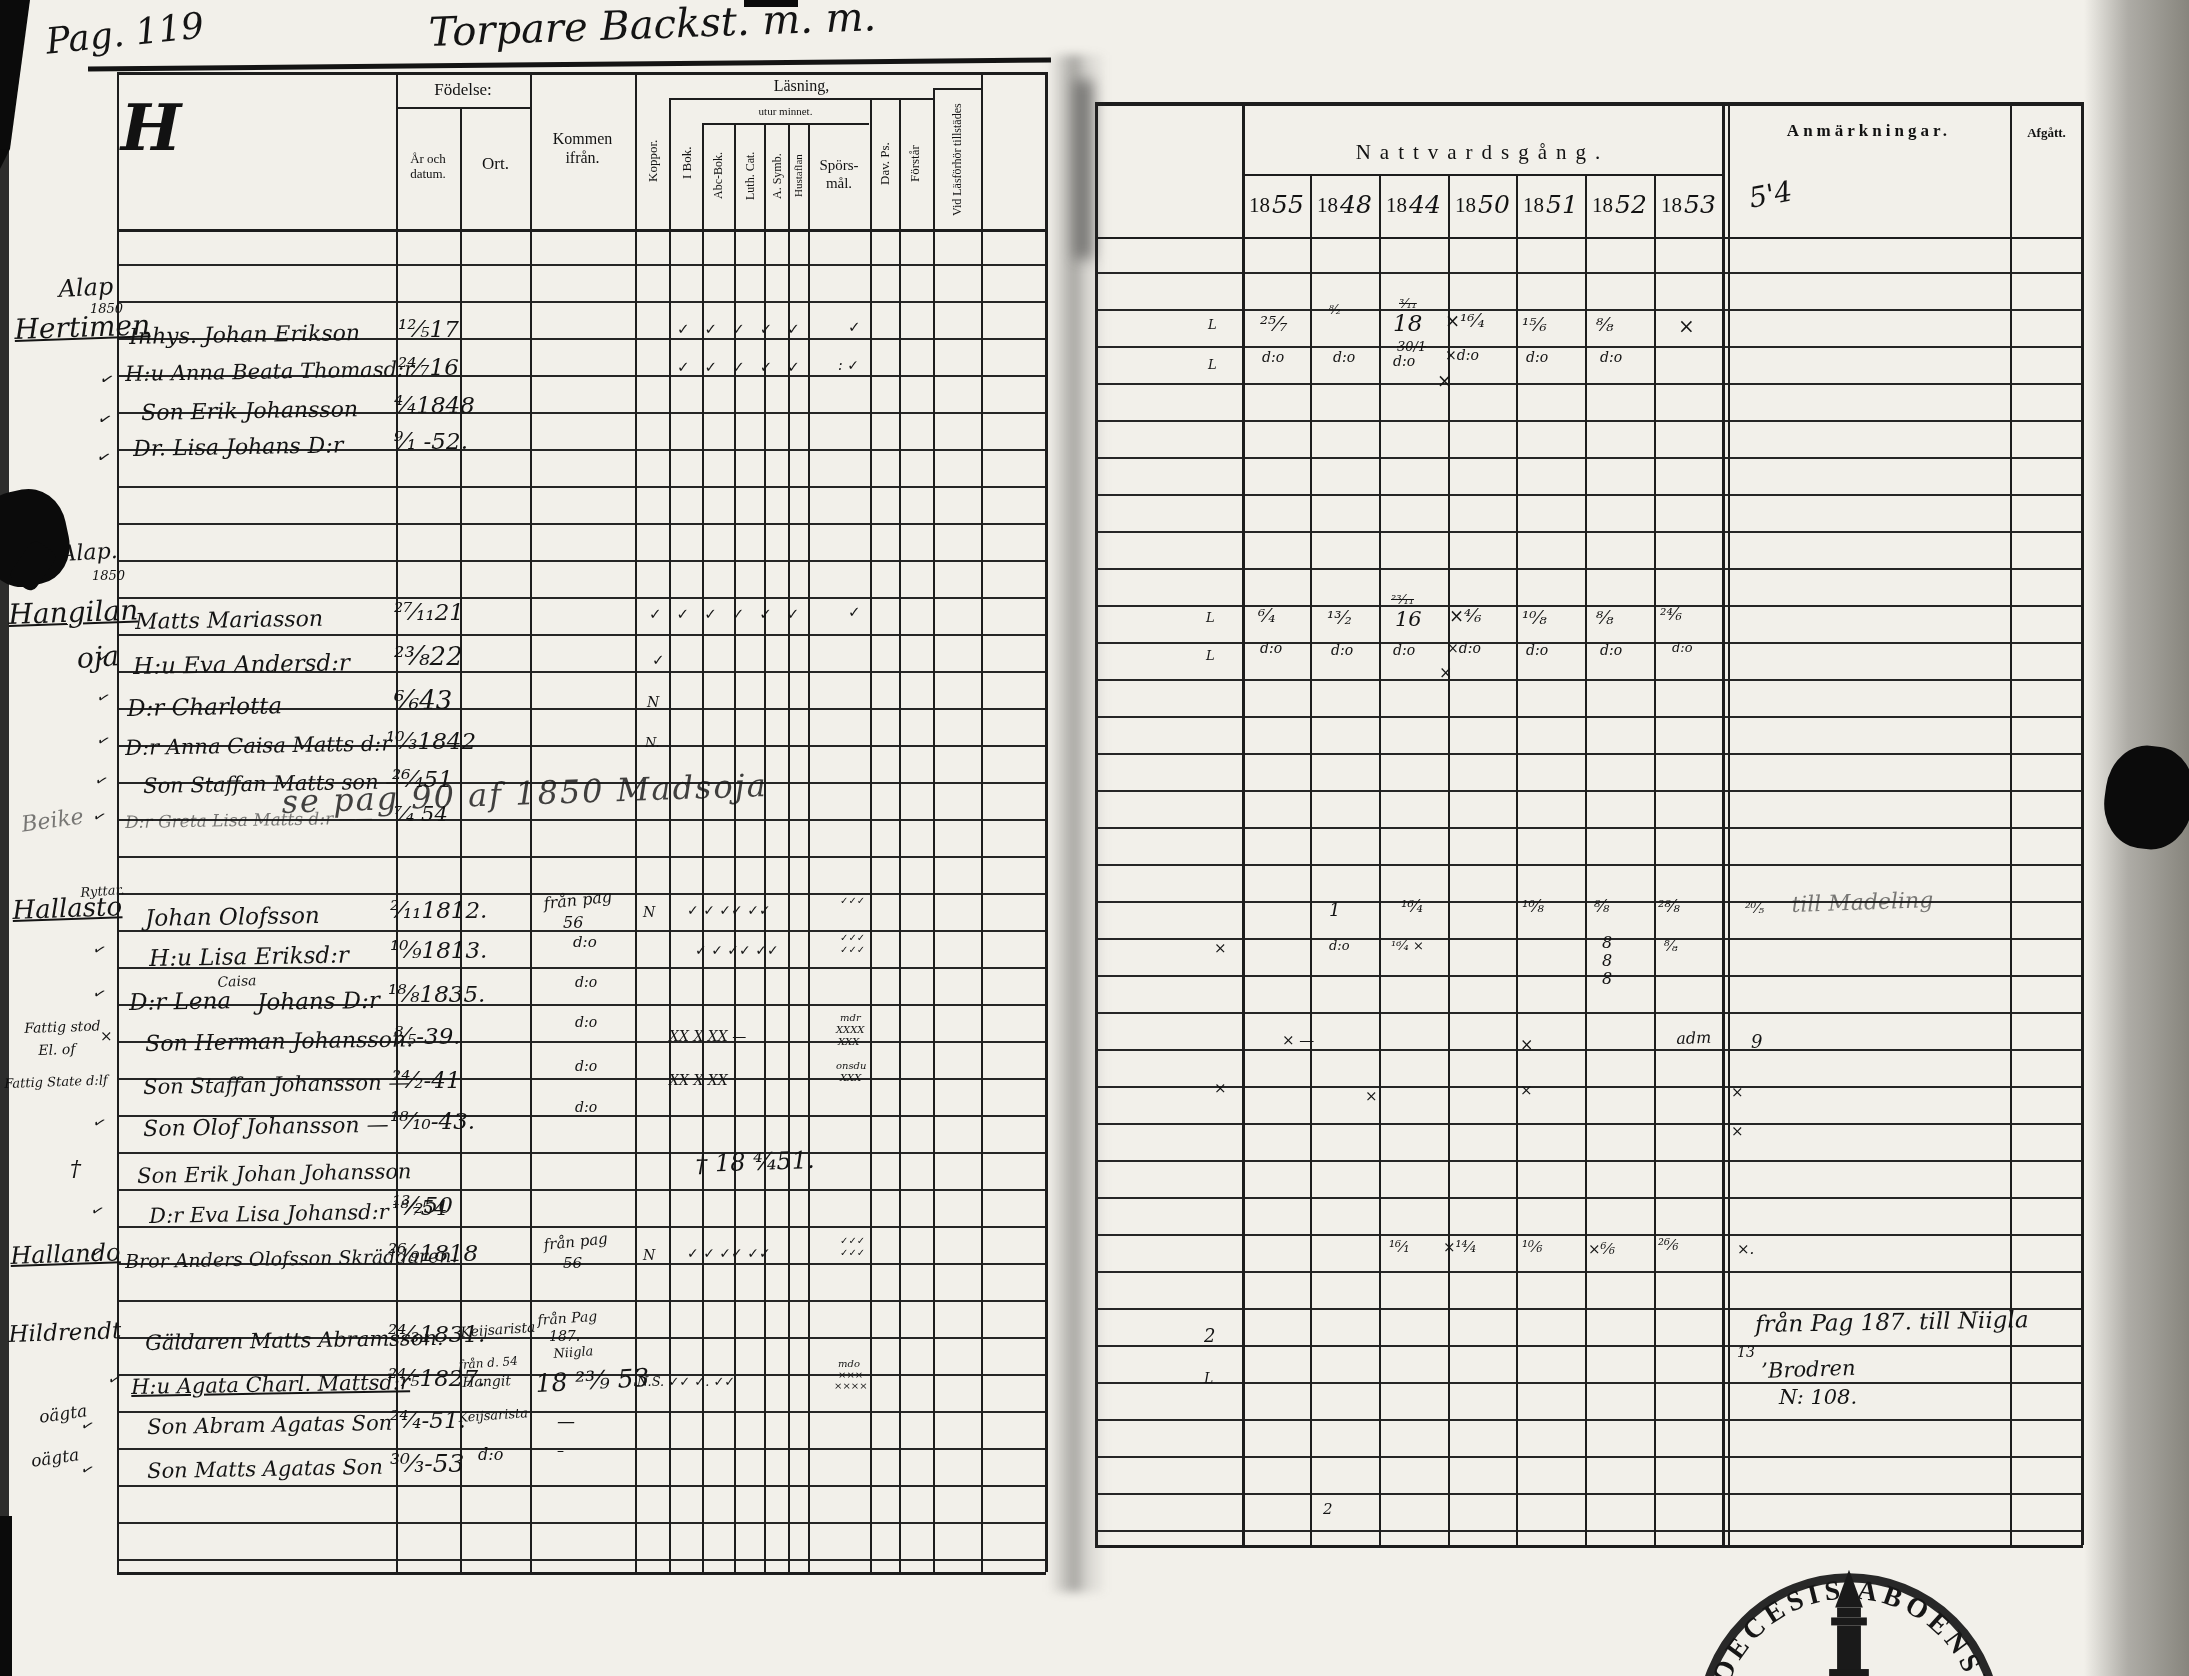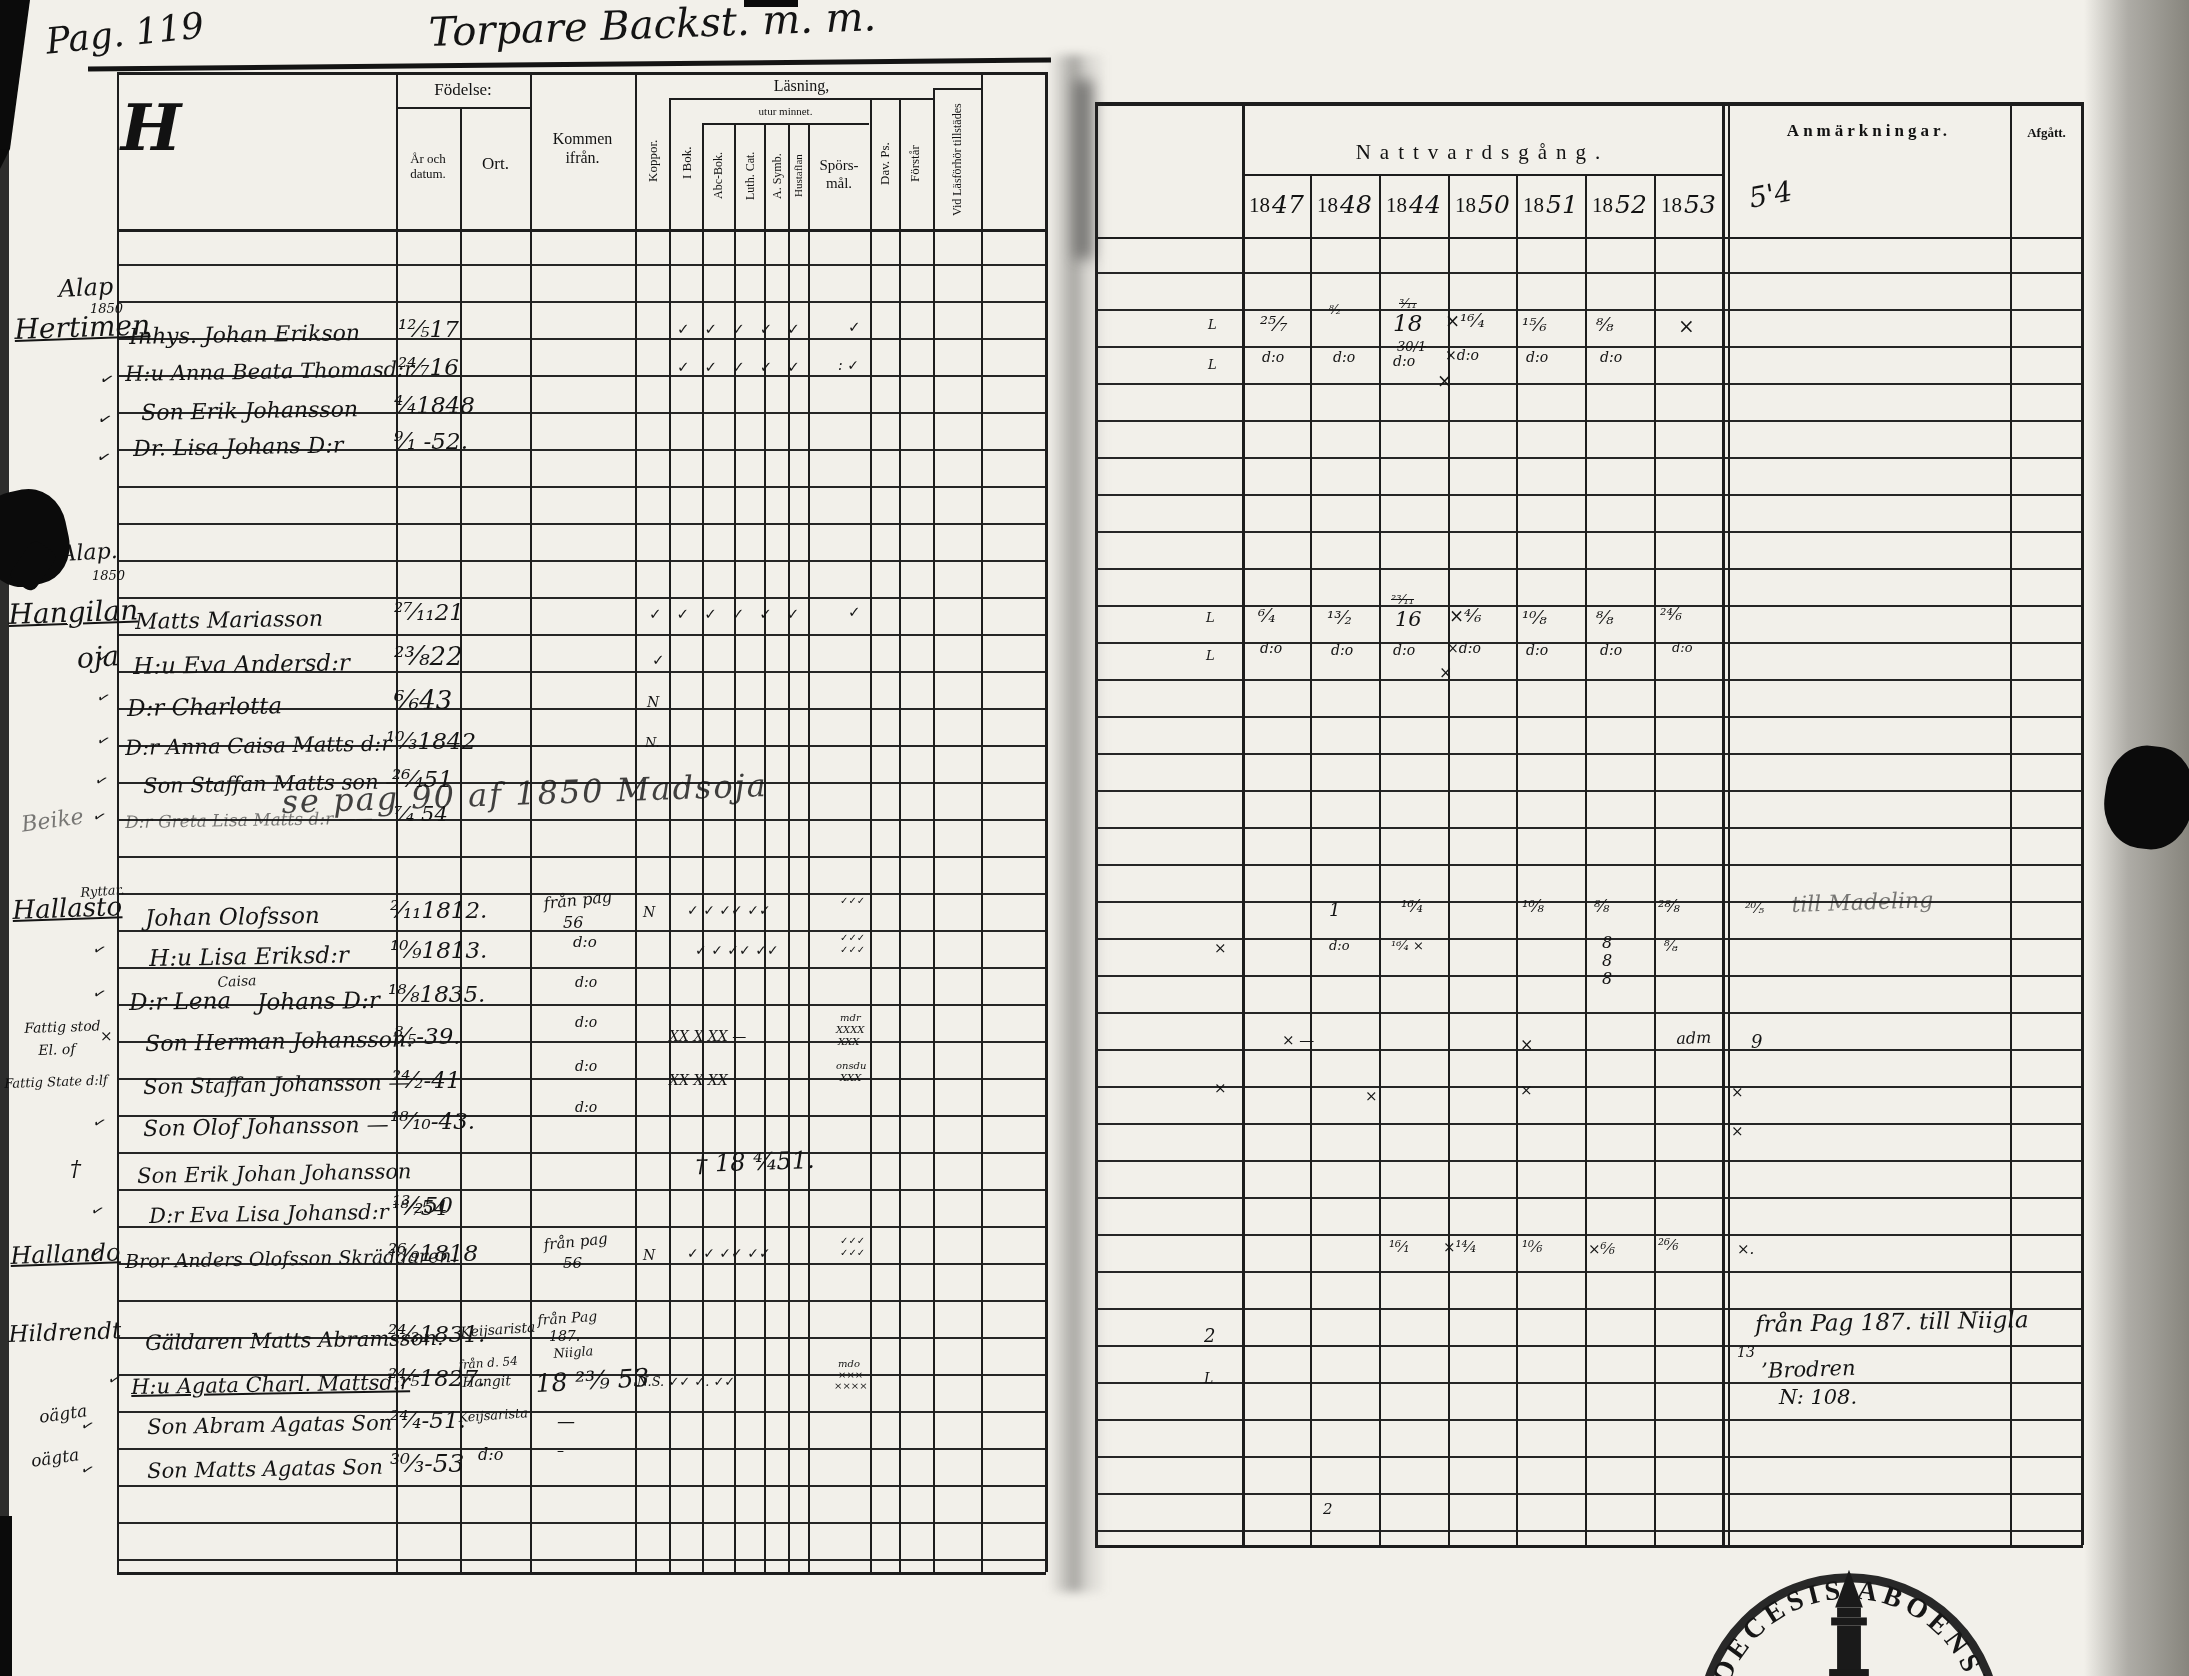--- a/index.html
+++ b/index.html
@@ -118,21 +118,21 @@
     </div>
   <div class="prt ctr rot" style="left:935px;top:94px;width:44px;height:131px;font-size:12px;">
        <span>Vid Läsförhör</span>
       <span>tillstädes</span>
     </div>
 
   <div class="prt ctr" style="left:1242px;top:116px;width:481px;height:72px;font-size:21px;font-weight:normal;letter-spacing:9px;">Nattvardsgång.</div>
   <div id="years">
       <div class="prt ctr" style="left: 1242px; top: 177px; width: 69px; height: 56px; font-size: 21px;">
         <span>18</span>
-        <span style="font-family: &quot;DejaVu Serif&quot;, serif; font-style: italic; font-size: 25px; margin-left: 2px;">47</span>
+        <span style="font-family: &quot;DejaVu Serif&quot;, serif; font-style: italic; font-size: 25px; margin-left: 2px;">55</span>
       </div>
       <div class="prt ctr" style="left: 1310px; top: 177px; width: 69px; height: 56px; font-size: 21px;">
         <span>18</span>
         <span style="font-family: &quot;DejaVu Serif&quot;, serif; font-style: italic; font-size: 25px; margin-left: 2px;">48</span>
       </div>
       <div class="prt ctr" style="left: 1379px; top: 177px; width: 69px; height: 56px; font-size: 21px;">
         <span>18</span>
         <span style="font-family: &quot;DejaVu Serif&quot;, serif; font-style: italic; font-size: 25px; margin-left: 2px;">44</span>
       </div>
       <div class="prt ctr" style="left: 1448px; top: 177px; width: 69px; height: 56px; font-size: 21px;">

